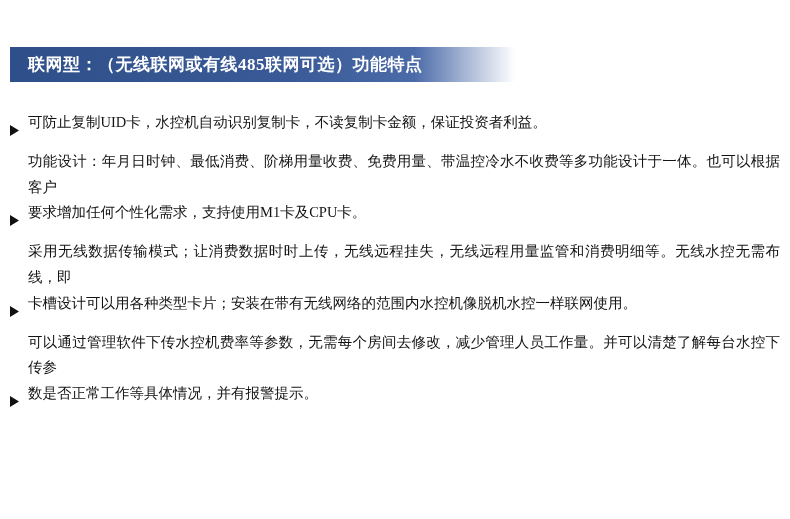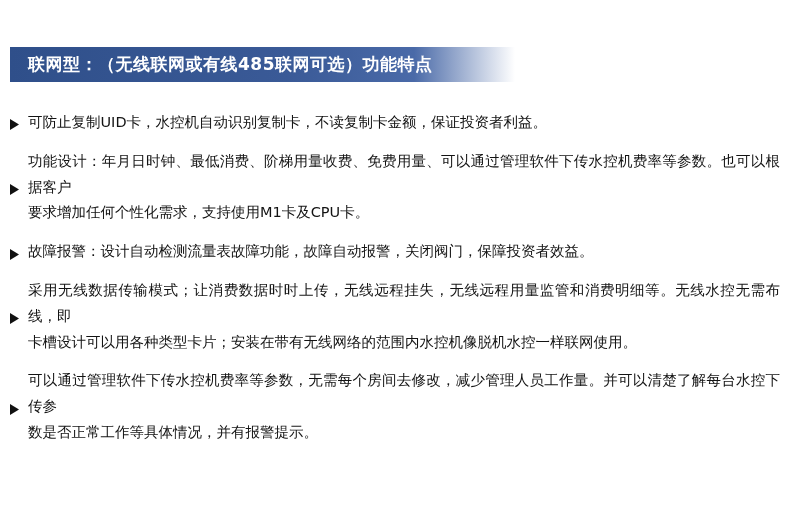--- a/index.html
+++ b/index.html
@@ -12,20 +12,21 @@
     background: #ffffff;
     font-family: "DejaVu Sans", "Liberation Sans", sans-serif;
     color: #1a1a1a;
     overflow: hidden;
   }
   .page {
     position: relative;
     width: 790px;
     height: 519px;
     box-sizing: border-box;
+    font-family: Liberation Serif, serif;
   }
   
   .header-banner {
     position: absolute;
     left: 10px;
     top: 47px;
     width: 505px;
     height: 35px;
     background: linear-gradient(to right, #2f4f8a 0%, #3a5a97 55%, #4a6aa8 80%, #ffffff 100%);
     display: flex;
@@ -41,21 +42,21 @@
   }
   
   .content {
     position: absolute;
     left: 10px;
     top: 110px;
     width: 770px;
   }
   .item {
     display: flex;
-    align-items: center;
+    align-items: flex-end;
     margin-bottom: 13px;
   }
   .bullet {
     flex: 0 0 auto;
     width: 18px;
     padding-top: 4px;
     color: #111111;
     font-size: 11px;
     line-height: 1;
   }
@@ -88,33 +89,25 @@
       </span>
       <span class="item-text">可防止复制UID卡，水控机自动识别复制卡，不读复制卡金额，保证投资者利益。</span>
     </div>
 
     <div class="item">
       <span class="bullet">
         <svg width="9" height="11" viewBox="0 0 9 11">
             <polygon points="0,0 9,5.5 0,11" fill="#111111"></polygon>
           </svg>
       </span>
-      <span class="item-text">功能设计：年月日时钟、最低消费、阶梯用量收费、免费用量、可以通过管理软件下传水控机费率等参数。也可以根据客户
+      <span class="item-text">功能设计：年月日时钟、最低消费、阶梯用量收费、免费用量、带温控冷水不收费等多功能设计于一体。也可以根据客户
 要求增加任何个性化需求，支持使用M1卡及CPU卡。</span>
     </div>
 
 
-    <div class="item">
-      <span class="bullet">
-        <svg width="9" height="11" viewBox="0 0 9 11">
-            <polygon points="0,0 9,5.5 0,11" fill="#111111"></polygon>
-          </svg>
-      </span>
-      <span class="item-text">故障报警：设计自动检测流量表故障功能，故障自动报警，关闭阀门，保障投资者效益。</span>
-    </div>
 
 
     <div class="item">
       <span class="bullet">
         <svg width="9" height="11" viewBox="0 0 9 11">
             <polygon points="0,0 9,5.5 0,11" fill="#111111"></polygon>
           </svg>
       </span>
       <span class="item-text">采用无线数据传输模式；让消费数据时时上传，无线远程挂失，无线远程用量监管和消费明细等。无线水控无需布线，即
 卡槽设计可以用各种类型卡片；安装在带有无线网络的范围内水控机像脱机水控一样联网使用。</span>

